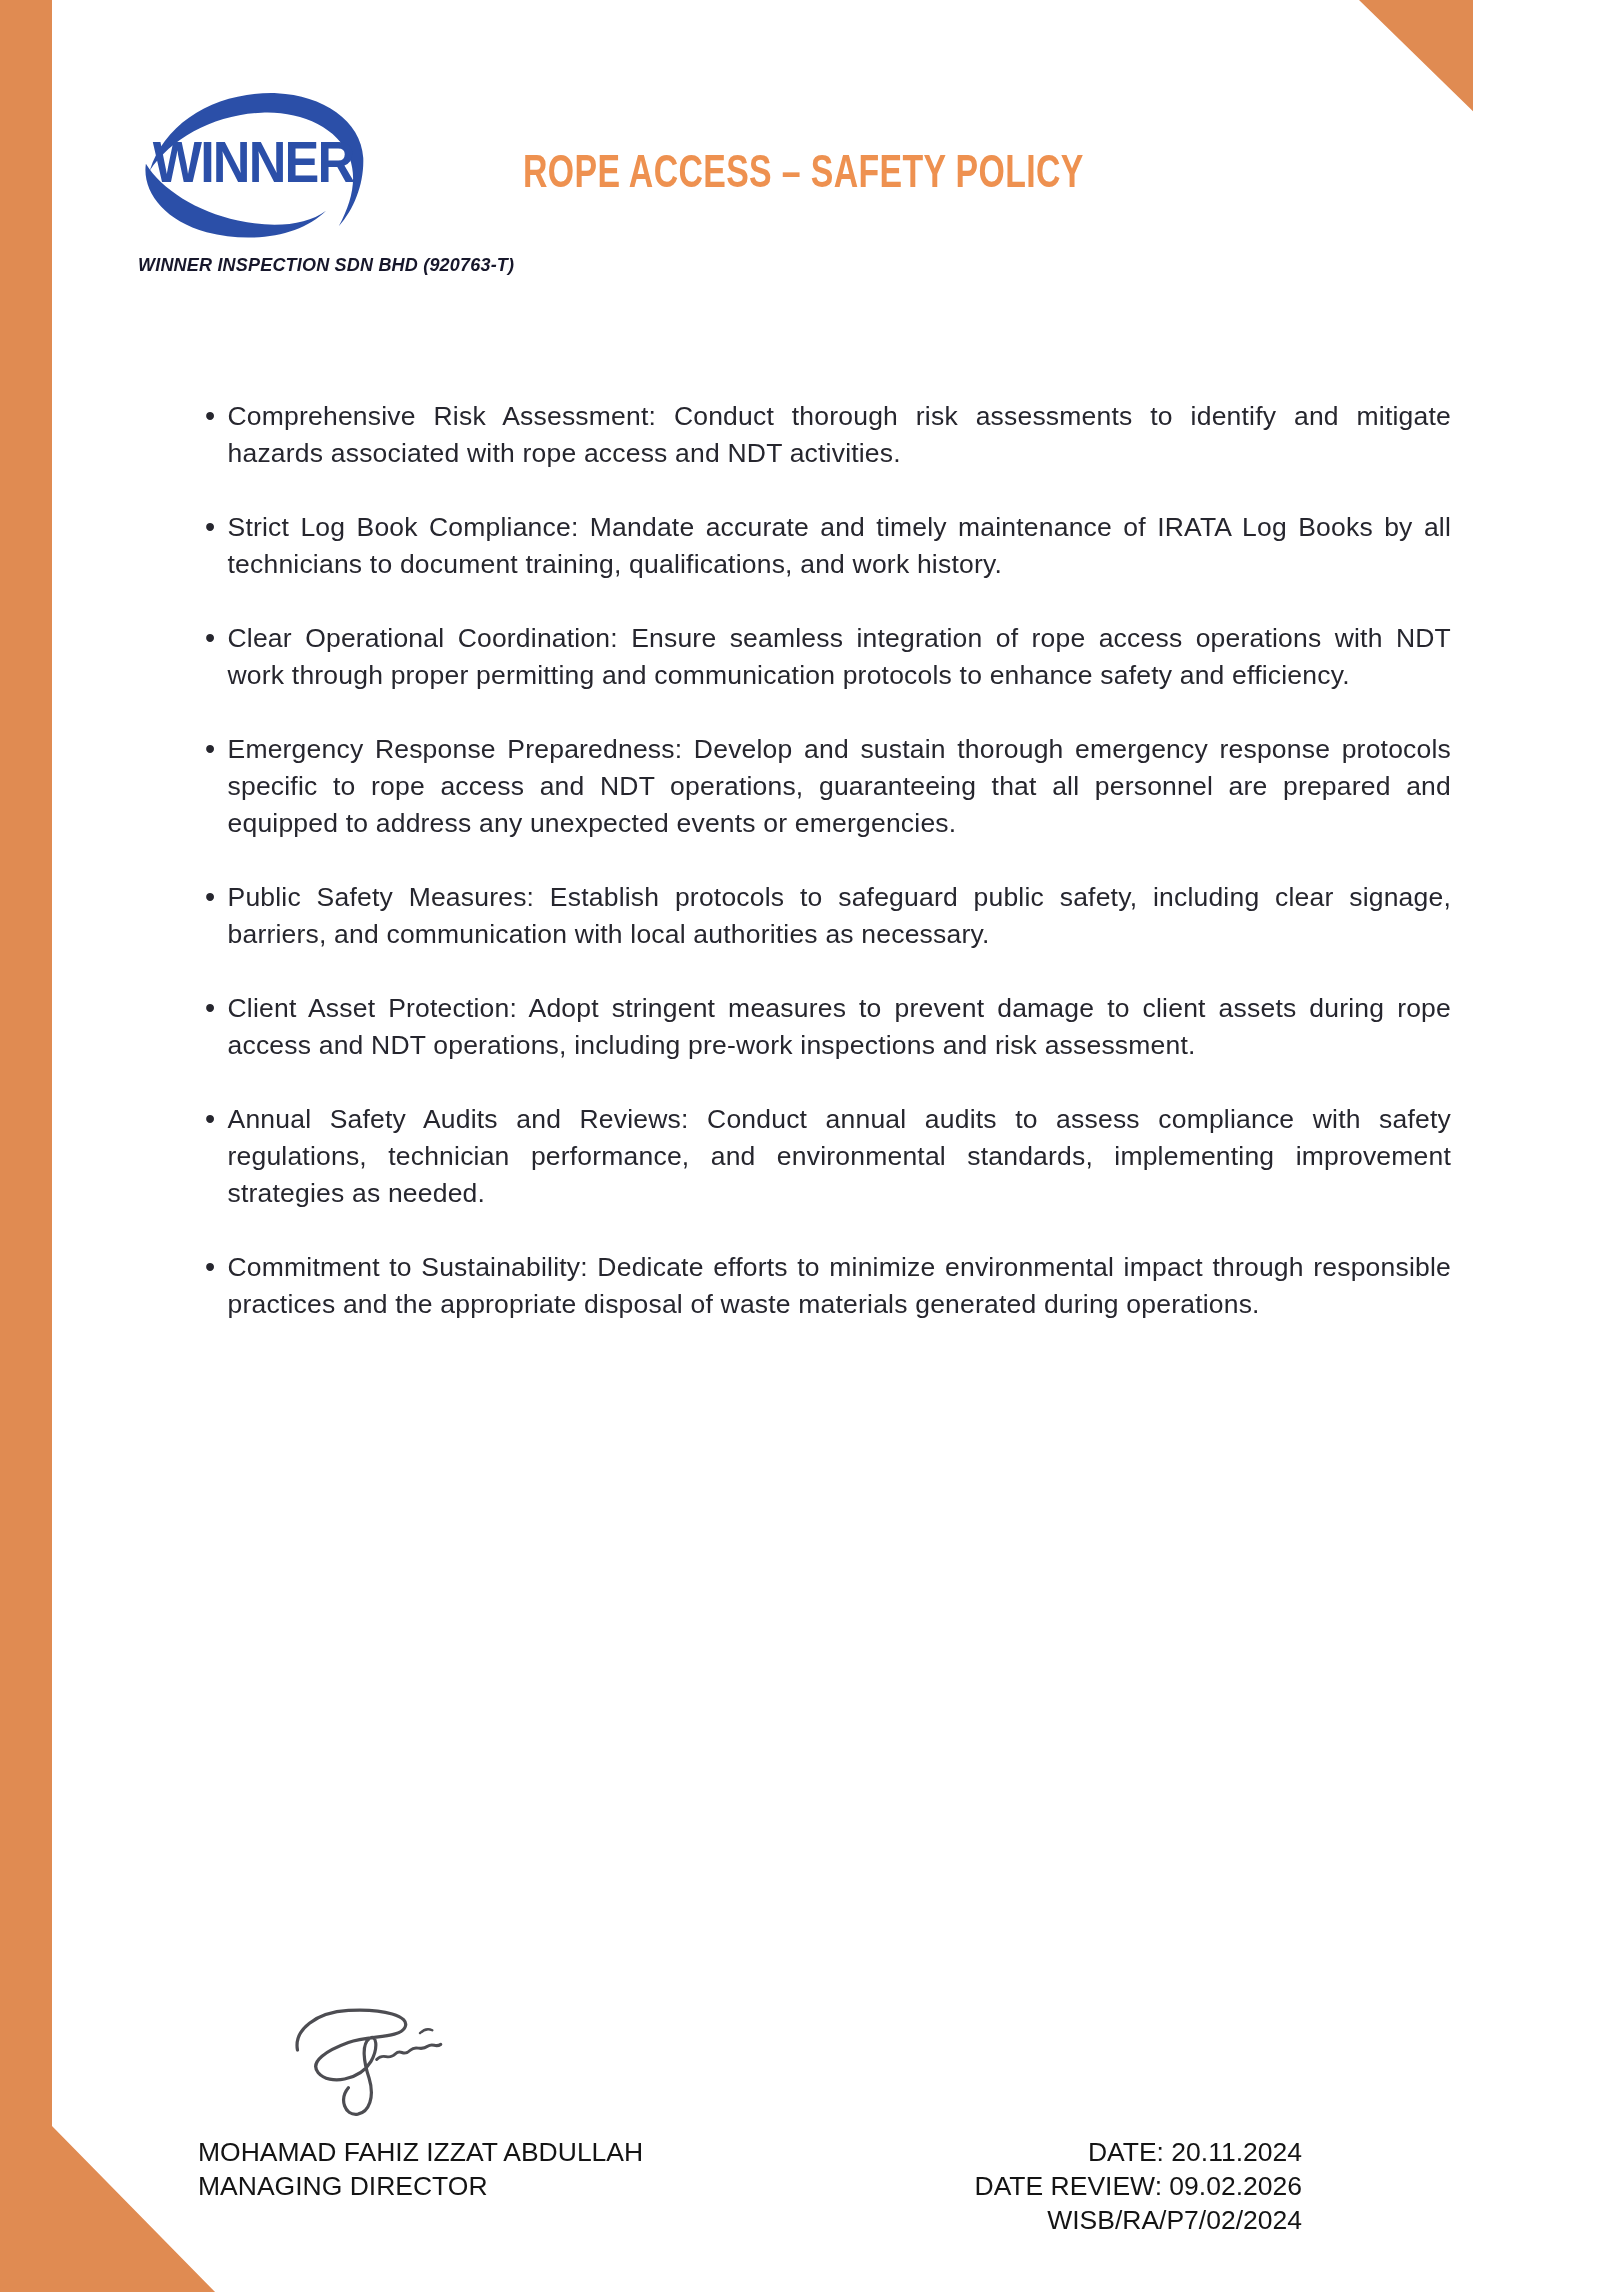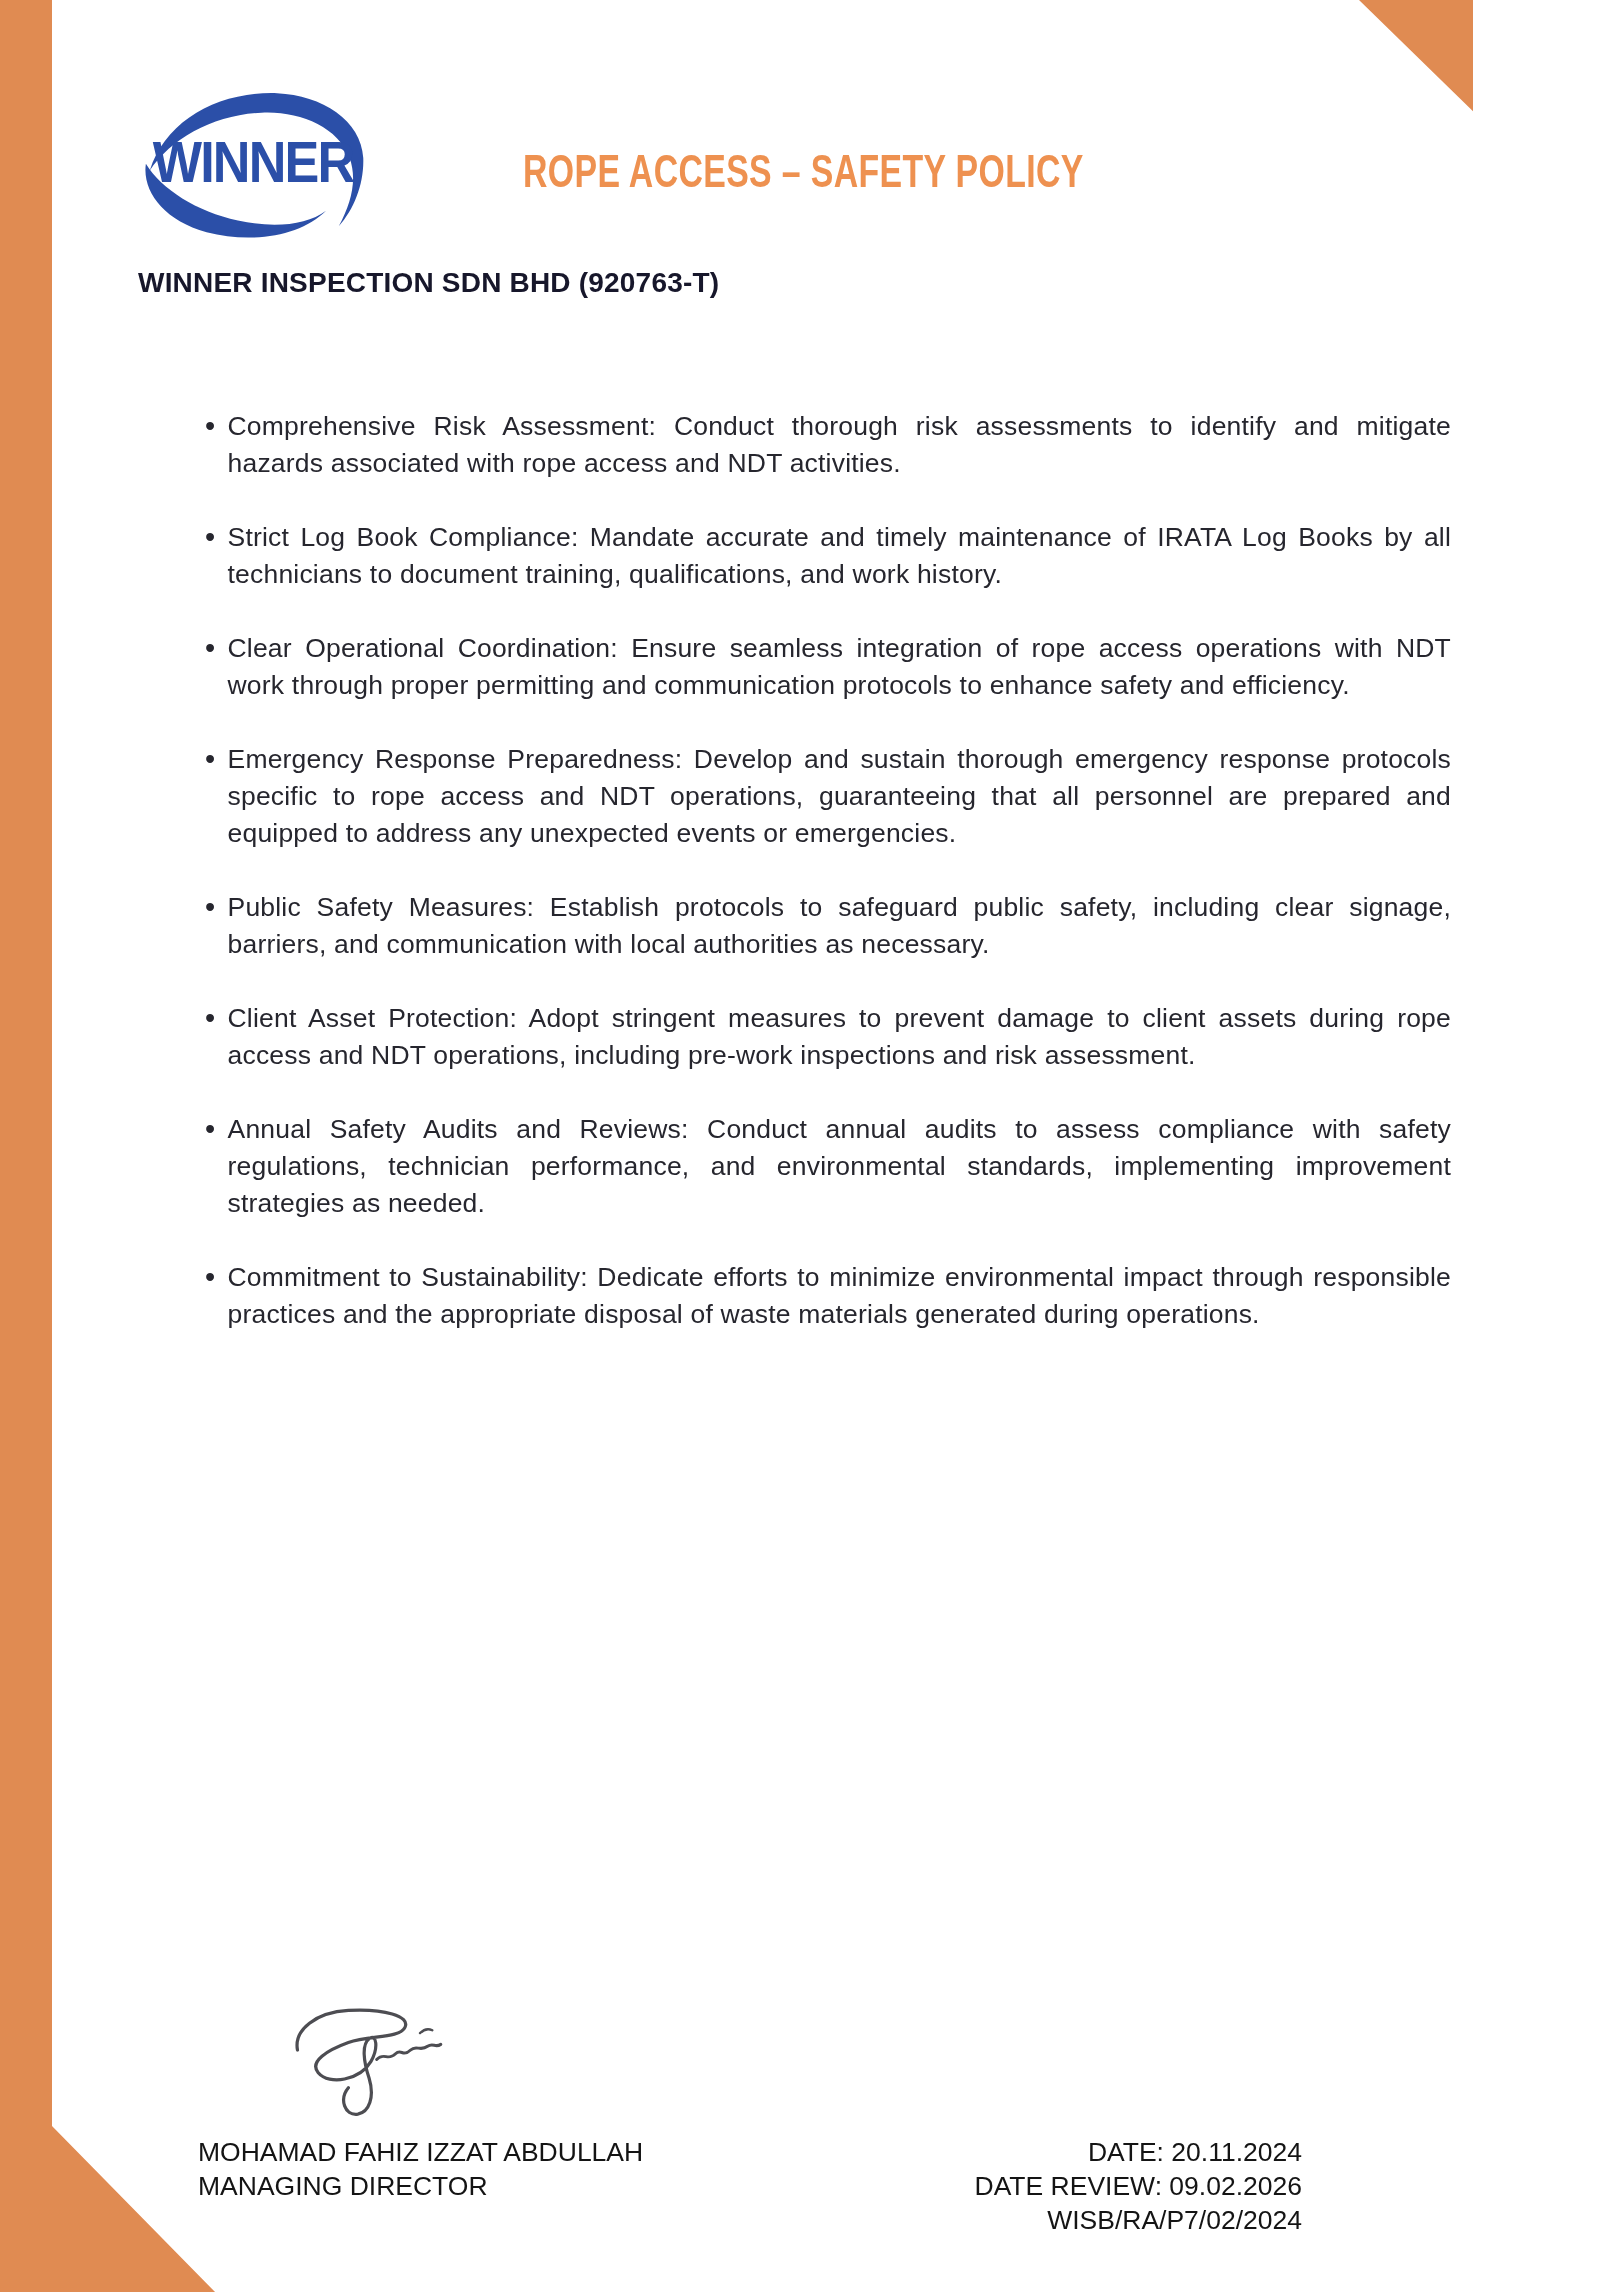--- a/index.html
+++ b/index.html
@@ -44,33 +44,34 @@
     letter-spacing: 0.5px;
     white-space: nowrap;
     color: var(--title-orange, #EE9150);
     transform: scaleX(0.72);
     transform-origin: left center;
   }
 
   .company-line {
     position: absolute;
     left: 138px;
-    top: 267px;
-    font-size: 28px;
+    top: 255px;
+    font-size: 18px;
     font-weight: bold;
     letter-spacing: 0.2px;
     white-space: nowrap;
     color: var(--heading-text, #17172B);
+    font-style: italic;
   }
 
   
   .policy-list {
     position: absolute;
     left: 205px;
-    top: 408px;
+    top: 398px;
     width: 1246px;
     margin: 0;
     padding: 0;
     list-style: none;
     color: var(--body-text, #26262E);
     font-size: 26.5px;
     line-height: 37px;
     letter-spacing: 0.2px;
   }
   .policy-list li {

